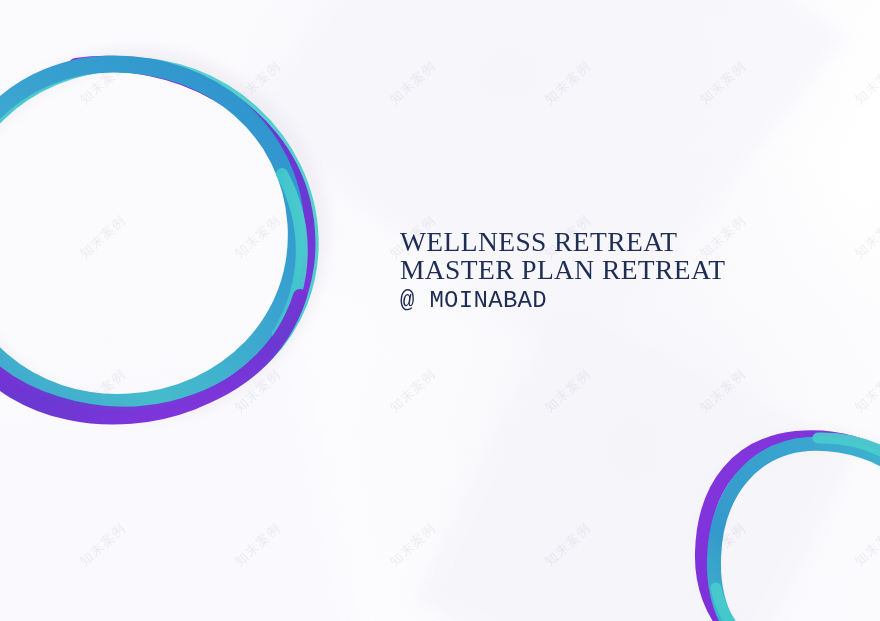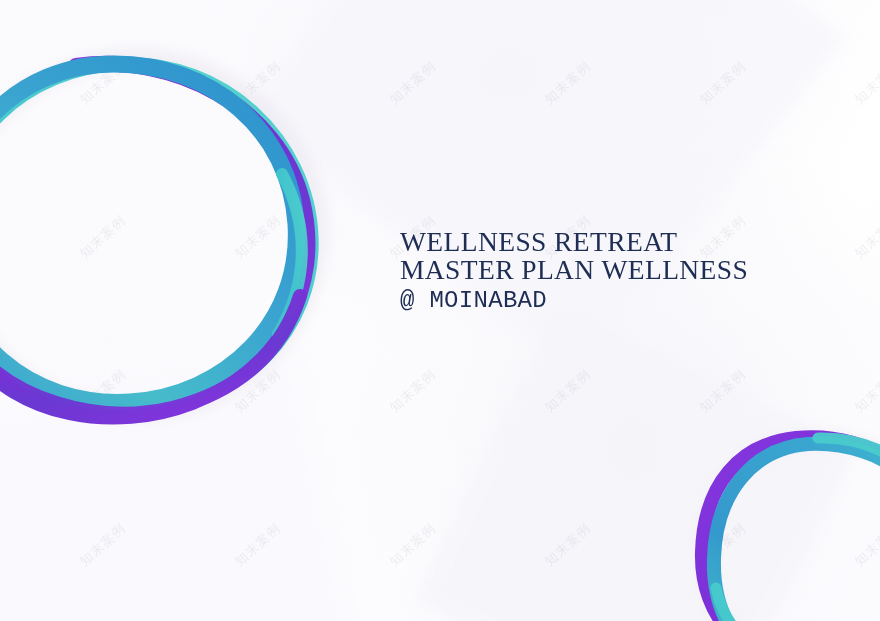--- a/index.html
+++ b/index.html
@@ -227,17 +227,17 @@
       <path d="M122 22 C198 18 264 72 268 142 C272 214 204 254 132 252
                C62 250 26 200 28 136 C30 70 68 26 122 22 Z" fill="none" stroke="url(#gR-blue)" stroke-width="14" stroke-linecap="round"></path>
 
       <path d="M132 16 C196 14 250 56 264 110" fill="none" stroke="url(#gR-teal)" stroke-width="11" stroke-linecap="round" opacity="0.95"></path>
       <path d="M30 166 C40 214 82 246 138 250" fill="none" stroke="url(#gR-teal)" stroke-width="11" stroke-linecap="round" opacity="0.95"></path>
     </svg>
   </div>
 
   <div class="title-block">
     <div class="title-line">WELLNESS RETREAT</div>
-    <div class="title-line">MASTER PLAN WELLNESS</div>
+    <div class="title-line">MASTER PLAN RETREAT</div>
     <div class="title-line sub">@ MOINABAD</div>
   </div>
 
 </div>
 
 </body></html>

